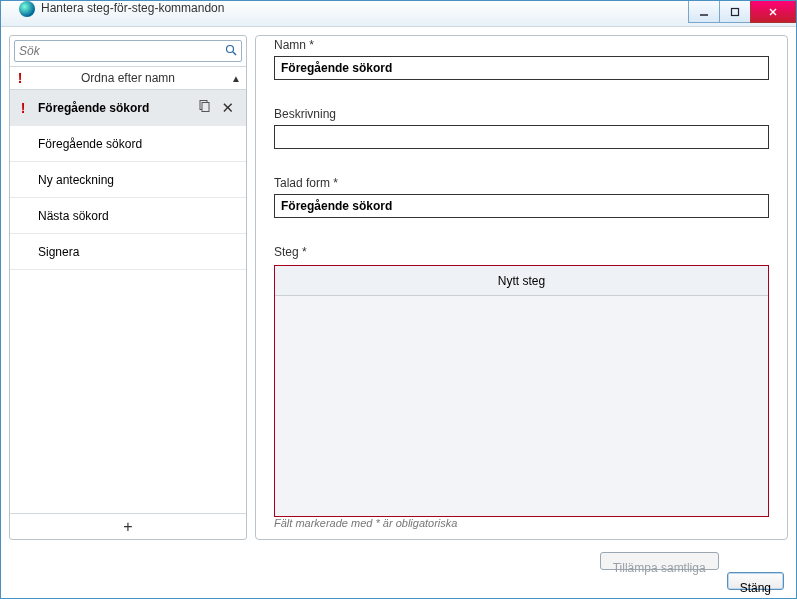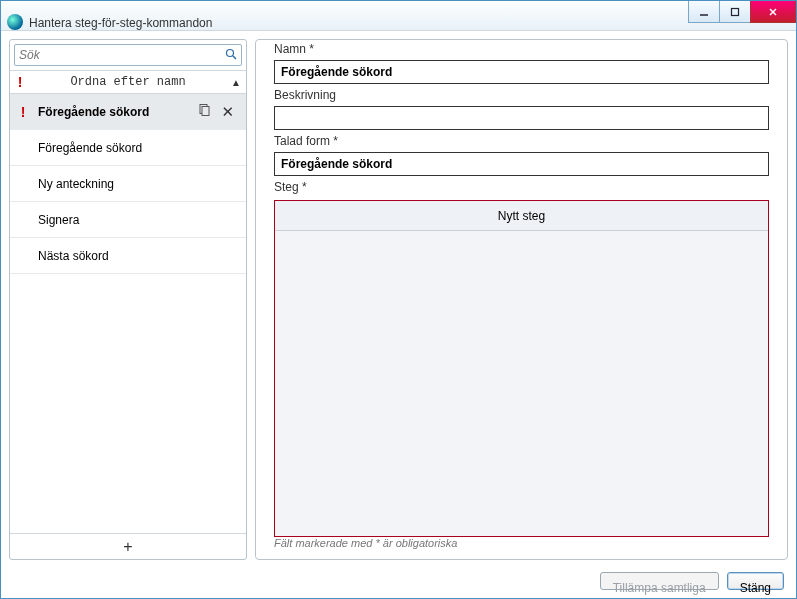--- a/index.html
+++ b/index.html
@@ -1,56 +1,56 @@
 <!DOCTYPE html>
 <html><head>
 <meta charset="utf-8">
 <style>
   * { box-sizing: border-box; margin: 0; padding: 0; font-family: "Segoe UI", Tahoma, sans-serif; }
   html, body { width: 797px; height: 599px; overflow: hidden; background: #fff; }
   .window { width: 797px; height: 599px; border: 1px solid #4a90c0; background: #fff; position: relative; display: flex; flex-direction: column; }
-  .titlebar { height: 30px; background: linear-gradient(#fdfefe,#e8f1f8); border-bottom: 1px solid #cfd8df; display: flex; align-items: flex-end; padding: 0 6px; }
+  .titlebar { height: 30px; background: linear-gradient(#fdfefe,#e8f1f8); border-bottom: 1px solid #cfd8df; display: flex; align-items: flex-start; padding: 0 18px; }
   .titlebar .app-icon { width: 16px; height: 16px; border-radius: 50%; background: radial-gradient(circle at 35% 35%, #7fd, #069 70%); margin-right: 6px; }
   .titlebar .title { font-size: 12px; color: #333; }
   .win-controls { position: absolute; right: 0; top: 0; display: flex; }
   .win-btn { width: 32px; height: 22px; border: 1px solid #7aa7c7; border-top: none; background: linear-gradient(#f7fbff,#d8e9f7); display: flex; align-items: center; justify-content: center; font-size: 10px; color: #224; margin-left: -1px; }
   .win-btn.close { background: linear-gradient(#f07,#c41d2d); color: #fff; border-color: #a33; width: 46px; }
   .win-btn svg { width: 10px; height: 10px; }
   .body { flex: 1; display: flex; flex-direction: column; padding: 8px; gap: 8px; }
   .columns { flex: 1; display: flex; gap: 8px; min-height: 0; }
   .left-panel { width: 238px; border: 1px solid #b8c4cc; border-radius: 3px; display: flex; flex-direction: column; background: #fff; }
   .search-wrap { display: flex; align-items: center; border: 1px solid #9cb3c6; margin: 4px; border-radius: 2px; padding: 1px 4px; height: 22px; }
   .search-wrap input { flex: 1; border: none; outline: none; font-size: 12px; font-style: italic; color: #888; background: transparent; }
   .search-wrap .mag { color: #2a6aa6; font-size: 12px; }
   .sort-header { height: 24px; display: flex; align-items: center; border-top: 1px solid #d0d7dd; border-bottom: 1px solid #d0d7dd; font-size: 12px; color: #333; position: relative; }
   .sort-header .excl { color: #c00; font-weight: bold; width: 20px; text-align: center; font-size: 14px; }
-  .sort-header .label { flex: 1; text-align: center; font-family: Liberation Mono, monospace; }
+  .sort-header .label { flex: 1; text-align: center; }
   .sort-header .arrow { width: 20px; text-align: center; font-size: 10px; }
   .list { flex: 1; overflow: auto; }
   .list-item { height: 36px; display: flex; align-items: center; border-bottom: 1px solid #e6eaed; font-size: 12px; padding: 0 4px; }
   .list-item .excl { color: #c00; font-weight: bold; width: 18px; text-align: center; font-size: 14px; }
   .list-item .lbl { flex: 1; padding-left: 6px; }
   .list-item.selected { background: #e7eaed; }
   .list-item.selected .lbl { font-weight: bold; }
   .row-actions { display: flex; gap: 10px; padding-right: 8px; color: #555; }
   .row-actions span { cursor: pointer; font-size: 14px; }
   .add-row { height: 26px; border-top: 1px solid #d0d7dd; display: flex; align-items: center; justify-content: center; font-size: 16px; color: #333; cursor: pointer; }
   .right-panel { flex: 1; border: 1px solid #b8c4cc; border-radius: 4px; padding: 2px 18px 10px 18px; display: flex; flex-direction: column; }
-  .field-label { font-size: 12px; color: #333; margin-bottom: 4px; margin-top: 0; }
+  .field-label { font-size: 12px; color: #333; margin-bottom: 4px; margin-top: 23px; }
   .text-input { width: 100%; border: 1px solid #333; height: 24px; padding: 2px 6px; font-size: 12px; margin-bottom: 4px; }
   .text-input.bold { font-weight: bold; }
   .steps-box { border: 1px solid #a8001c; background: #f2f4f8; margin-top: 2px; }
   .new-step { height: 30px; display: flex; align-items: center; justify-content: center; font-size: 12px; cursor: pointer; border-bottom: 1px solid #c9d0d7; background: #eef1f5; }
   .steps-area { flex: 1; border: none; min-height: 220px; }
   .steps-container { flex: 1; display: flex; flex-direction: column; }
   .hint { font-size: 11px; font-style: italic; color: #777; }
   .footer { display: flex; justify-content: flex-end; gap: 8px; padding: 4px 4px 0 0; }
   .btn { height: 16px; padding: 8px 12px; font-size: 12px; border: 1px solid #9aa7b0; border-radius: 3px; background: linear-gradient(#fdfdfd,#ececec); cursor: pointer; }
   .btn[disabled] { color: #9aa0a6; background: #f4f4f4; cursor: default; }
-  .btn.primary { border-color: #5a8fbb; box-shadow: 0 0 0 1px #bcd7ee inset; }
+  .btn.primary { border-color: #5a8fbb; box-shadow: 0 0 0 1px #bcd7ee inset; margin-top: 20px; }
   .copy-icon svg { width: 14px; height: 14px; display:block; }
 </style>
 </head>
 <body>
 
 <div class="window">
 
   <div class="titlebar">
     <div class="app-icon"></div>
     <div class="title">Hantera steg-för-steg-kommandon</div>
@@ -111,25 +111,25 @@
           <div class="list-item">
             <span class="excl"></span>
             <span class="lbl">Föregående sökord</span>
           </div>
           <div class="list-item">
             <span class="excl"></span>
             <span class="lbl">Ny anteckning</span>
           </div>
           <div class="list-item">
             <span class="excl"></span>
-            <span class="lbl">Signera</span>
+            <span class="lbl">Nästa sökord</span>
           </div>
           <div class="list-item">
             <span class="excl"></span>
-            <span class="lbl">Nästa sökord</span>
+            <span class="lbl">Signera</span>
           </div>
         </div>
         <div class="add-row">
           <span>+</span>
         </div>
       </div>
 
       <div class="right-panel">
         <div class="field-label" style="margin-top:0">Namn *</div>
         <input class="text-input bold" value="Föregående sökord" style="">

